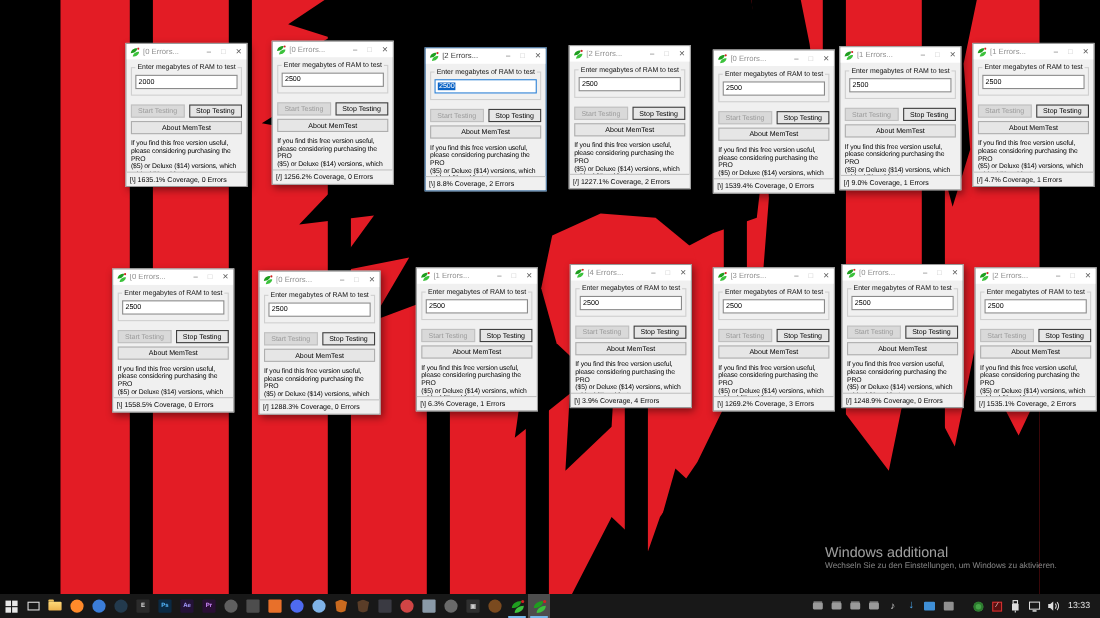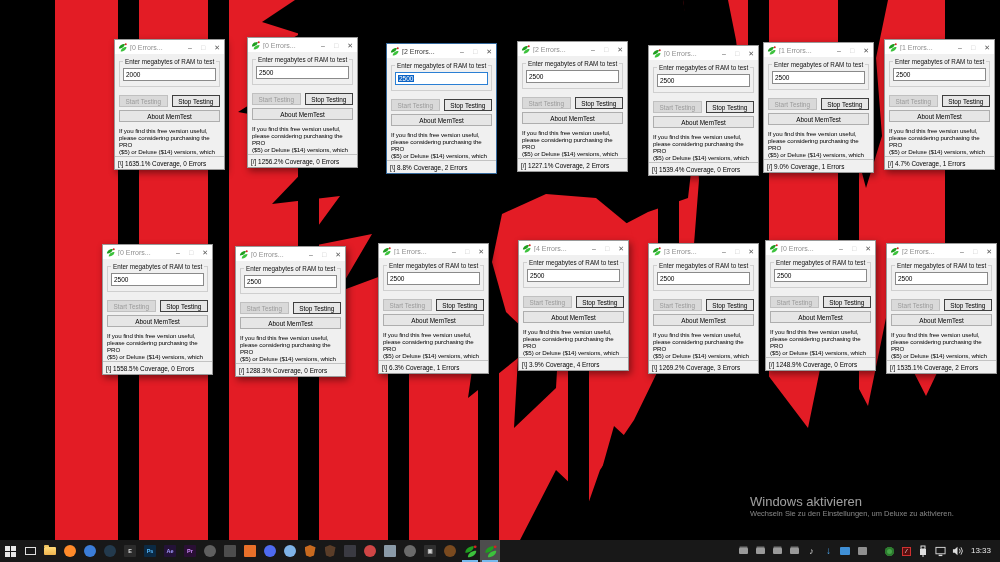--- a/index.html
+++ b/index.html
@@ -606,22 +606,22 @@
 ($5) or Deluxe ($14) versions, which
 add additional features.</div>
       </div>
       <div class="statusbar">
         <span class="status-text">[/]   1535.1% Coverage, 2 Errors</span>
       </div>
     </div>
     </div>
 
   <div class="activation">
-    <div class="l1">Windows aktivieren</div>
-    <div class="l2">Wechseln Sie zu den Einstellungen, um Deluxe zu aktivieren.</div>
+    <div class="l1">Windows additional</div>
+    <div class="l2">Wechseln Sie zu den Einstellungen, um Windows zu aktivieren.</div>
   </div>
 </div>
 
 <div class="taskbar">
   <div class="tb-apps" id="tb-apps">
       <span class="tb-item">
         <span class="winlogo">
           <i></i>
           <i></i>
           <i></i>

